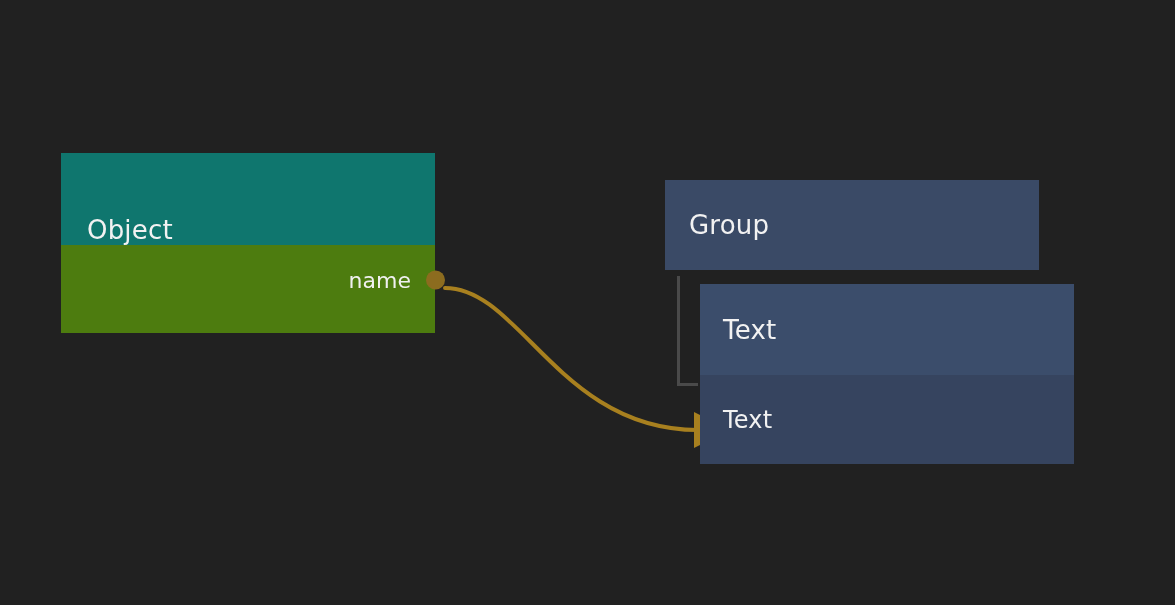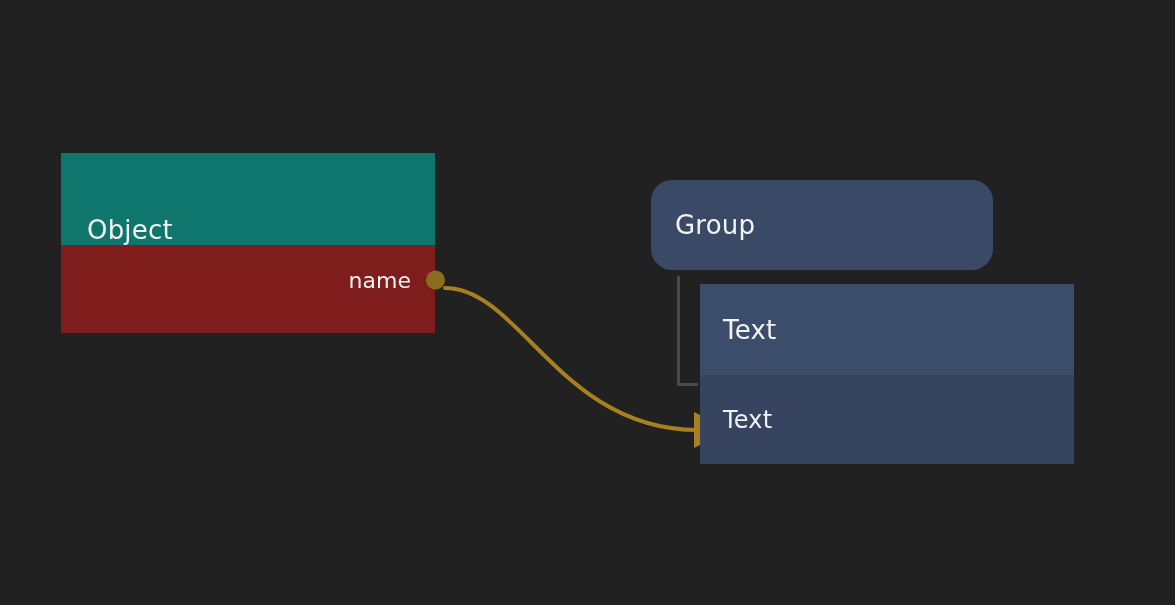--- a/index.html
+++ b/index.html
@@ -55,21 +55,21 @@
     background: #0f766e;
     align-items: flex-end;
   }
   #object-node .node-title {
     font-size: 26px;
     margin-left: 26px;
   }
   #object-node .node-body {
     top: 92px;
     height: 88px;
-    background: #7f1d1d;
+    background: #4d7c0f;
   }
   .socket-row {
     position: absolute;
     left: 0;
     width: 100%;
     height: 26px;
     display: flex;
     align-items: center;
     justify-content: flex-end;
   }
@@ -86,26 +86,25 @@
     height: 19px;
     border-radius: 50%;
     background: #8c6c1f;
     right: -10px;
     top: 50%;
     transform: translateY(-50%);
   }
 
   
   #group-node {
-    left: 651px;
+    left: 665px;
     top: 180px;
-    width: 342px;
+    width: 374px;
     height: 90px;
     background: #3a4a66;
-    border-radius: 21px;
   }
   #group-node .node-header {
     height: 90px;
   }
   #group-node .node-title {
     font-size: 26px;
     margin-left: 24px;
   }
 
   

